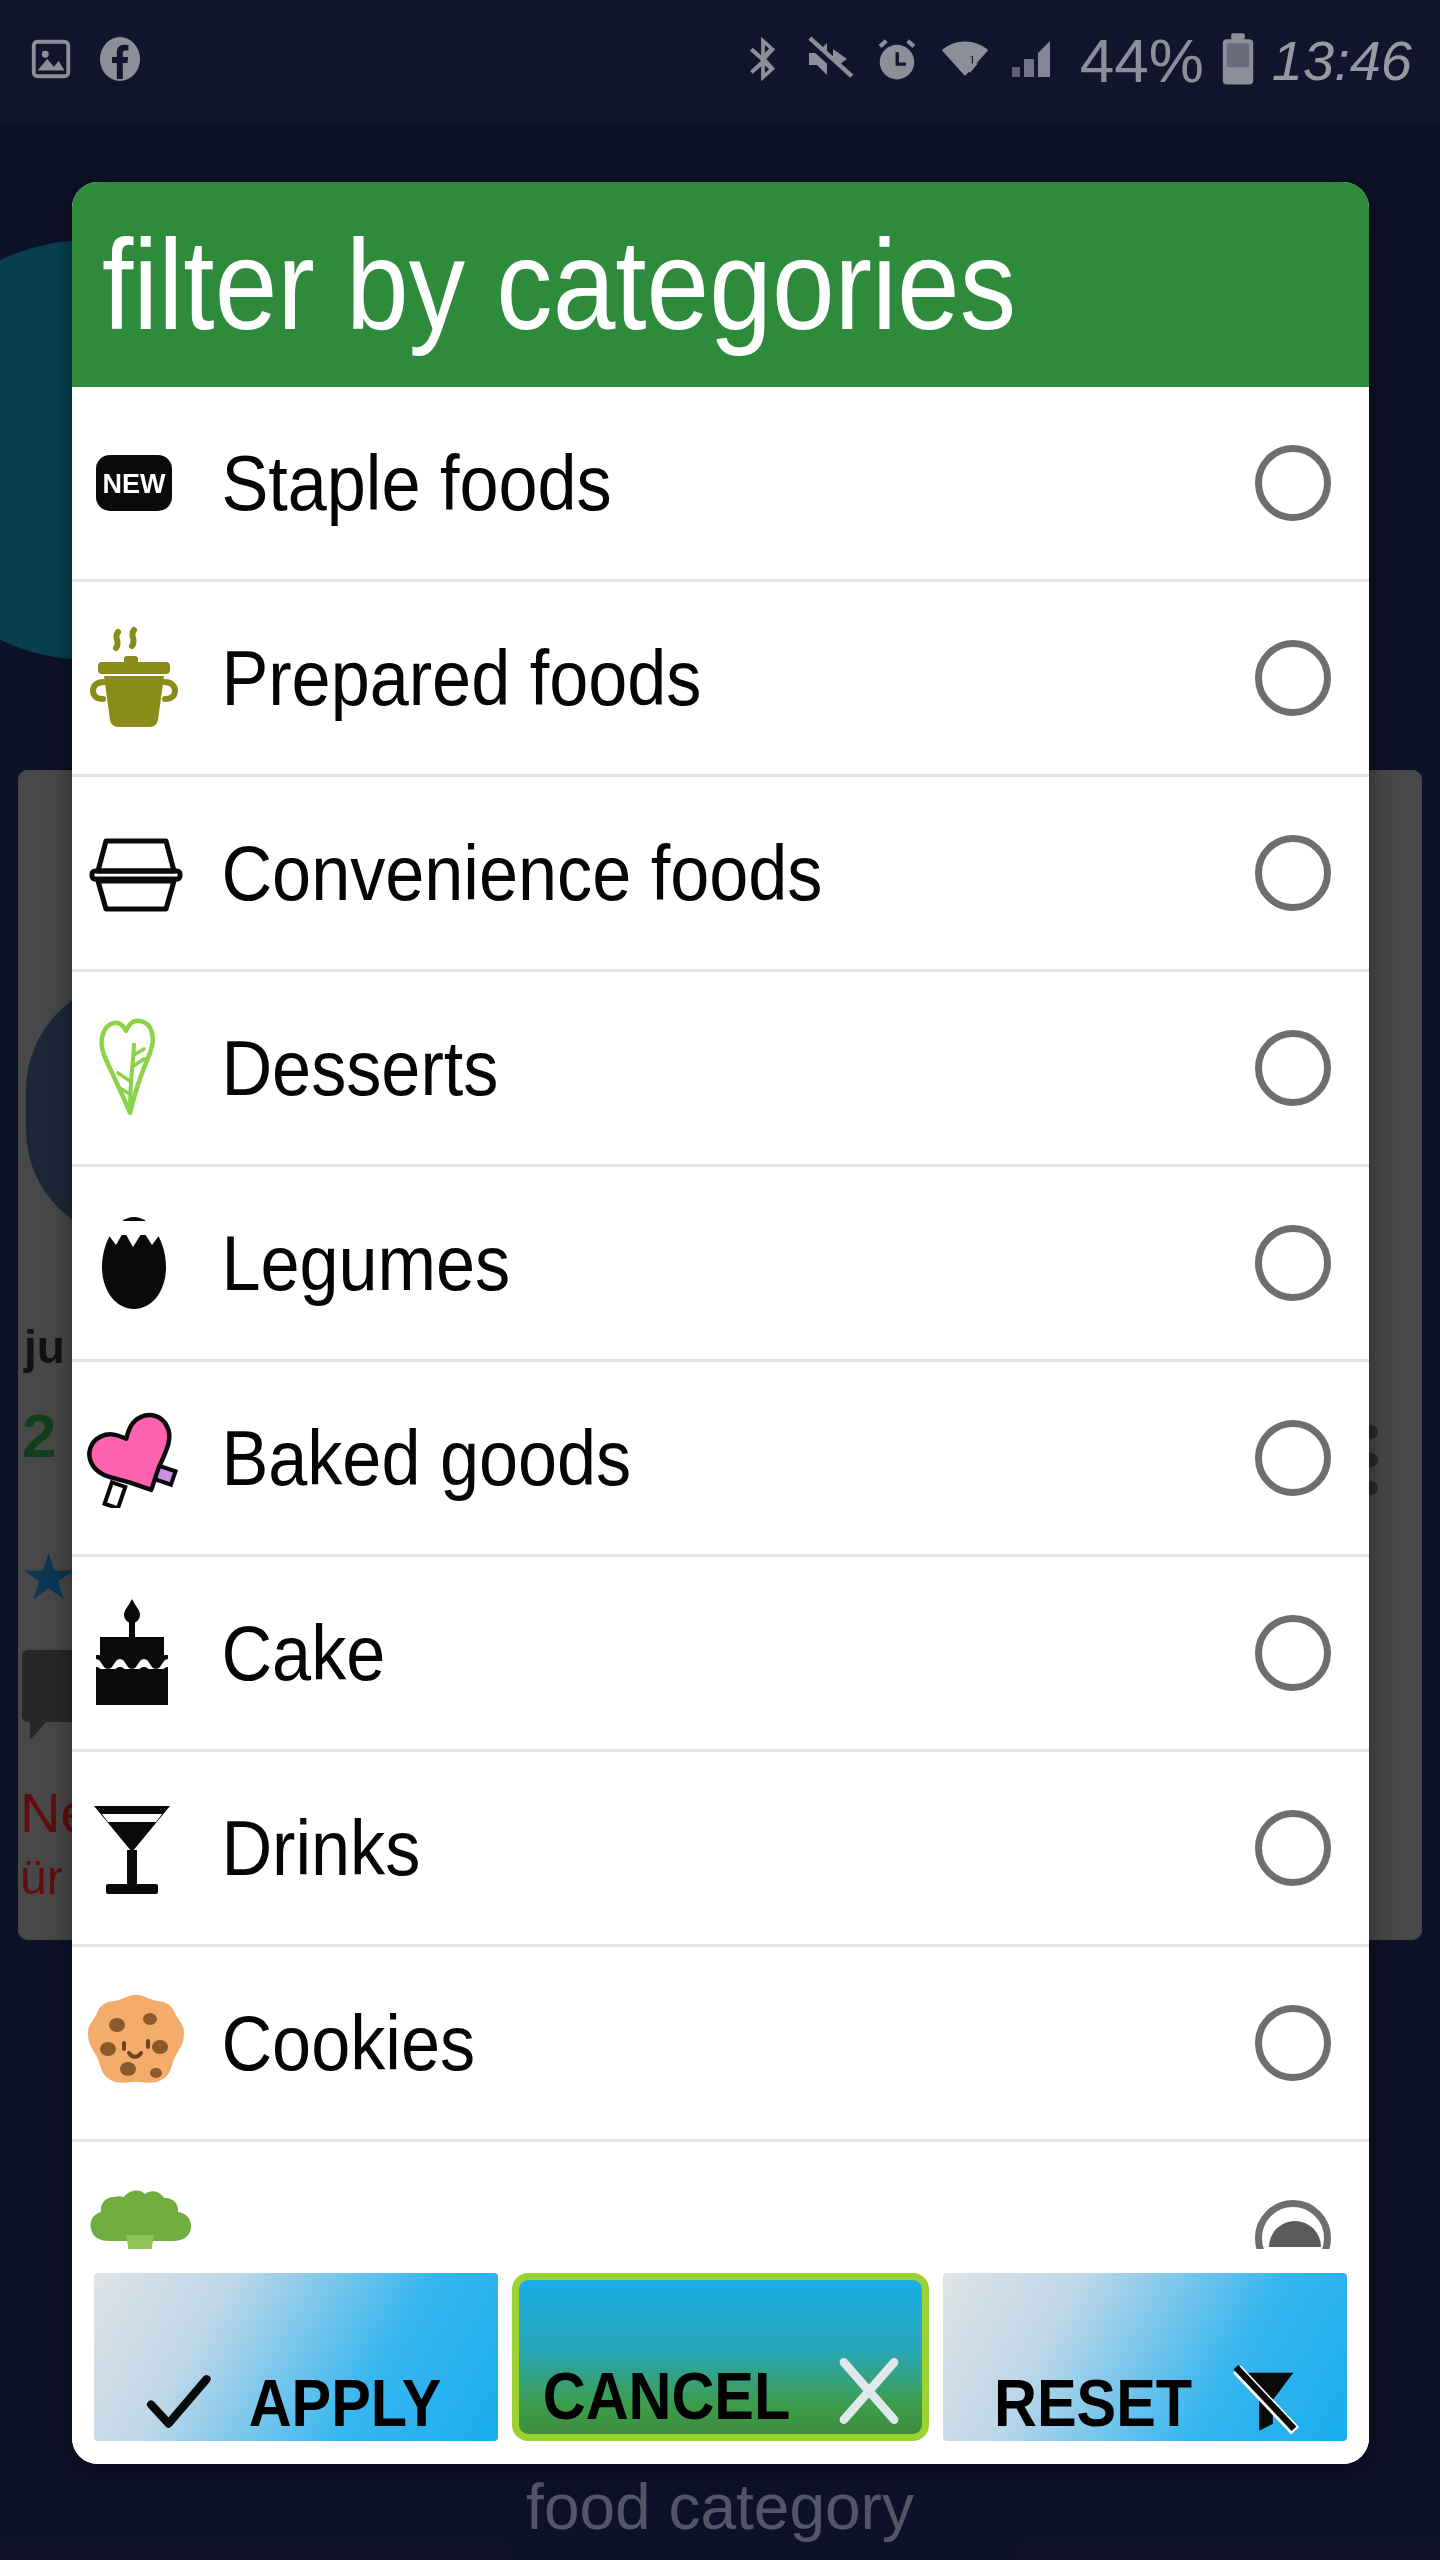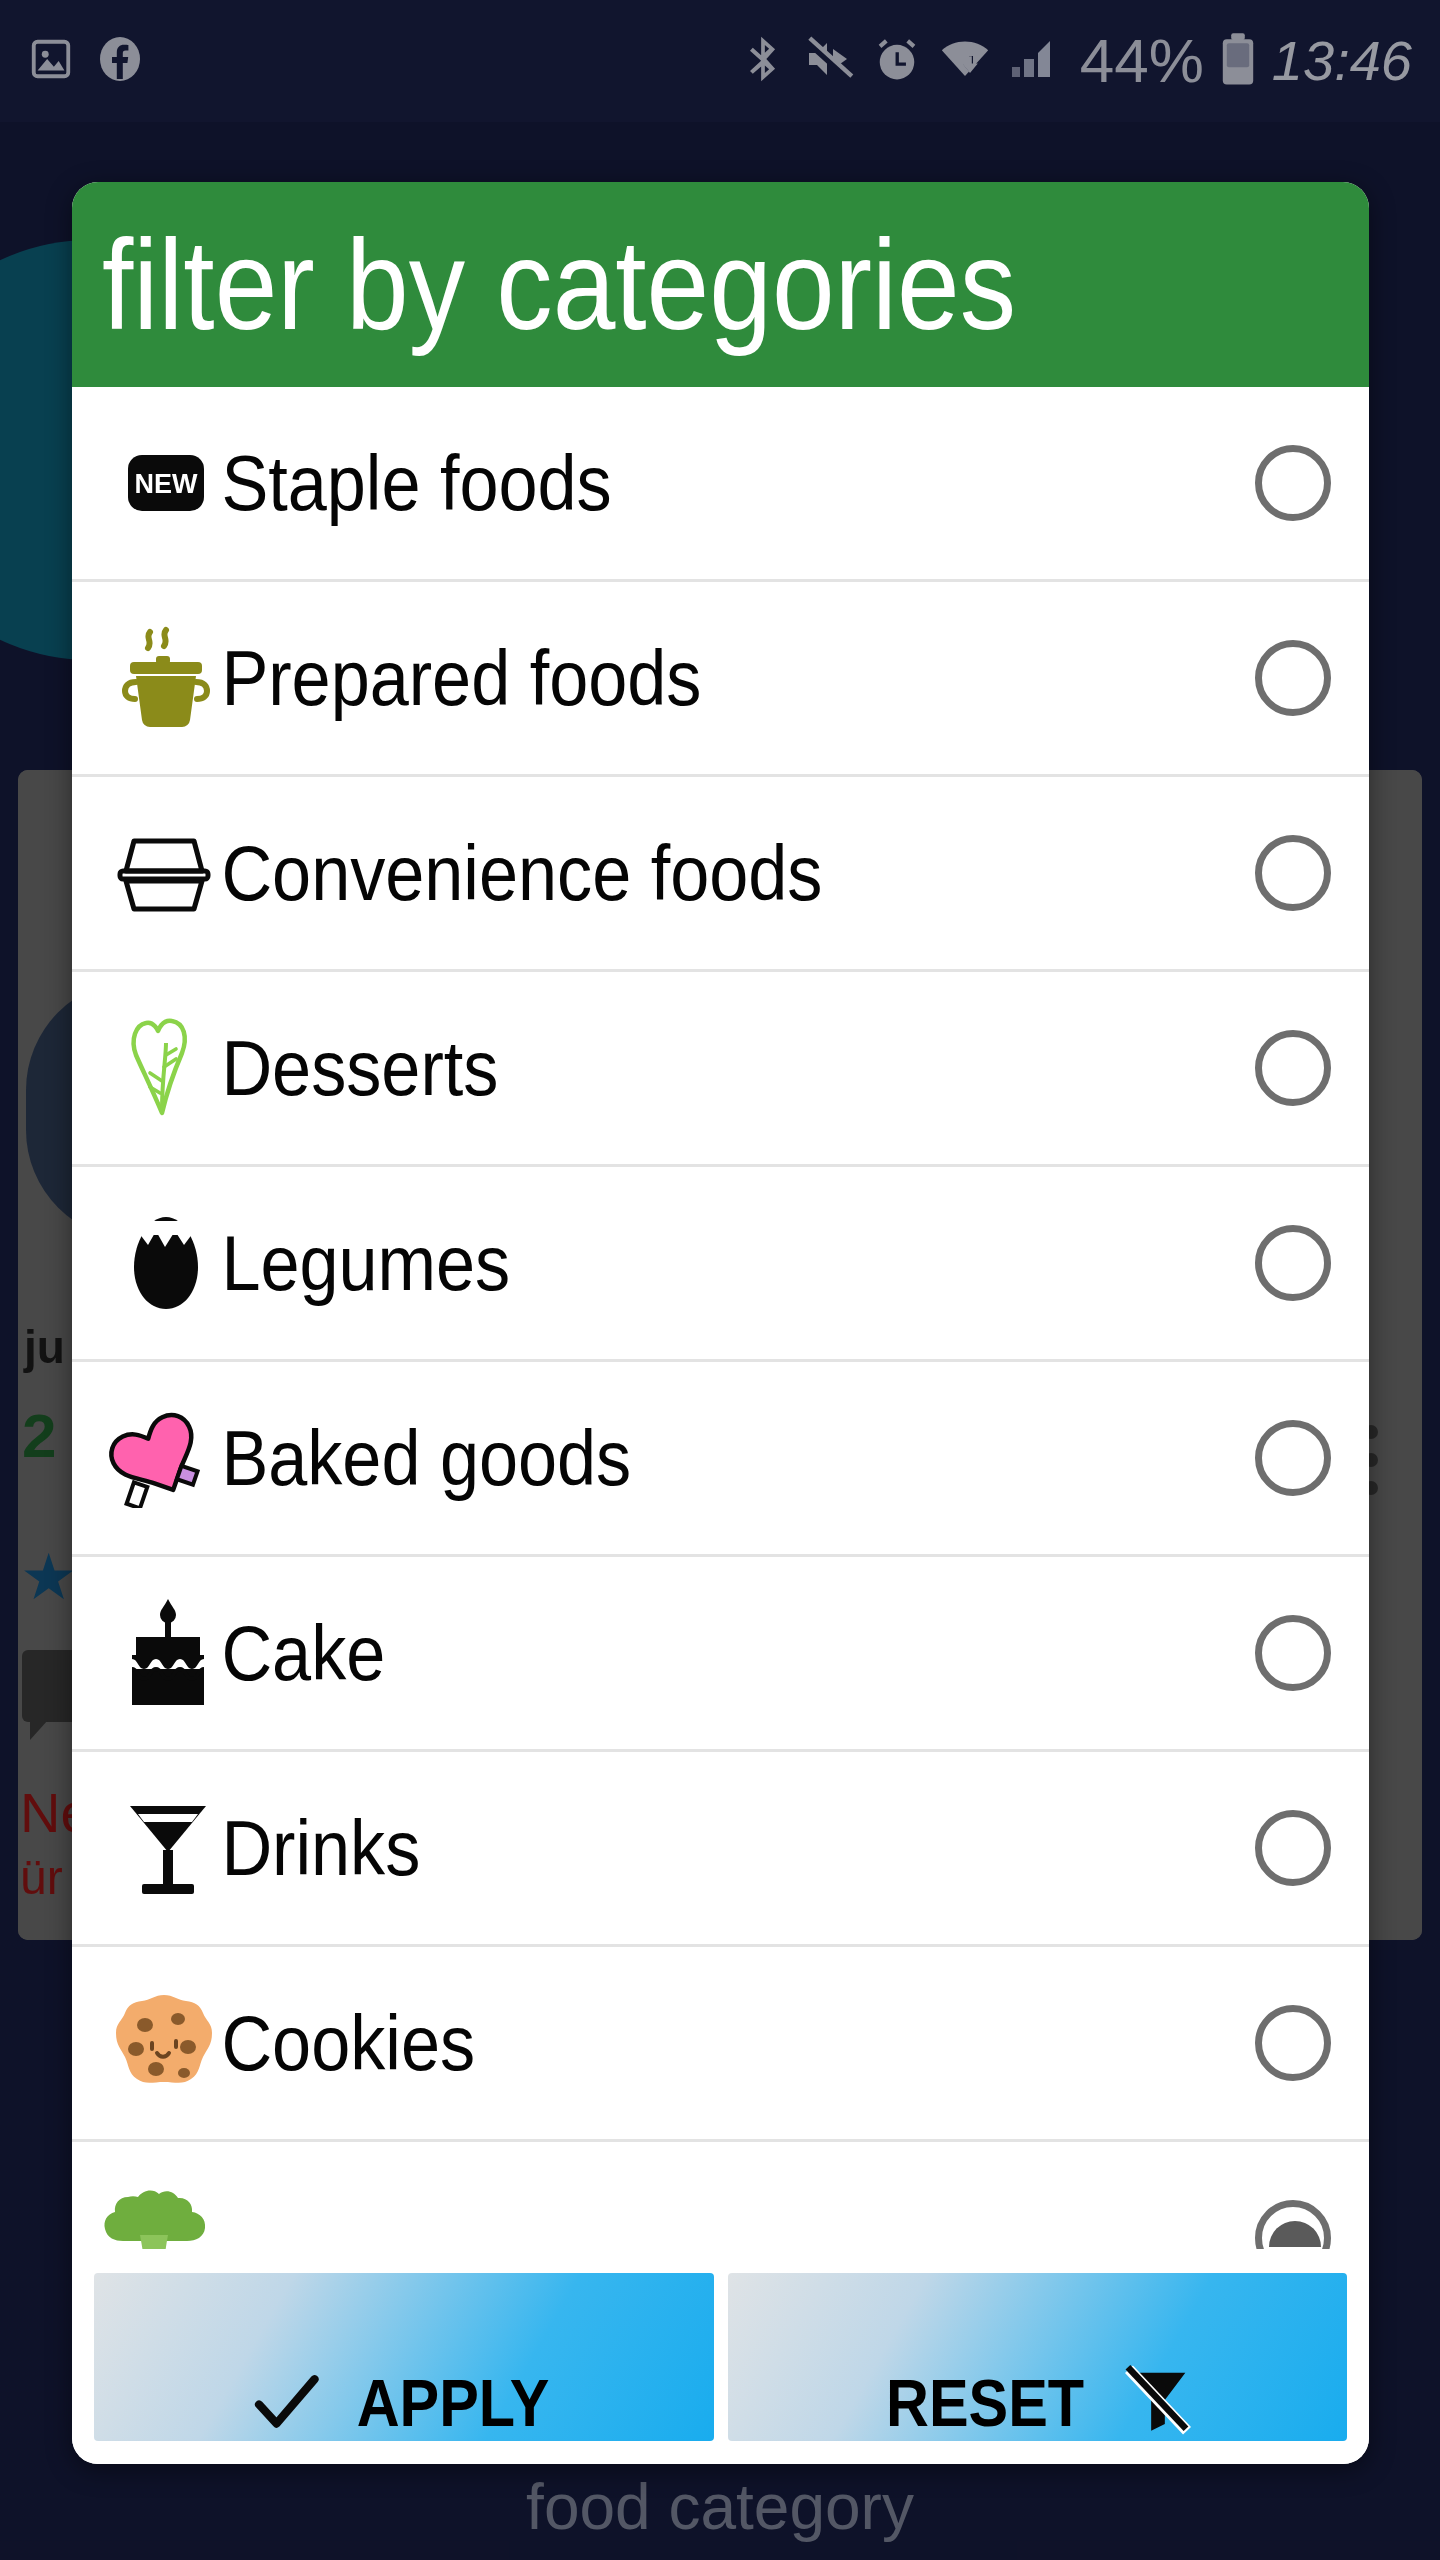--- a/index.html
+++ b/index.html
@@ -185,21 +185,21 @@
     box-sizing: border-box;
     padding: 0 38px 0 12px;
     background: #fff;
   }
   .row-icon {
     width: 132px;
     min-width: 132px;
     height: 120px;
     display: flex;
     align-items: center;
-    justify-content: flex-end;
+    justify-content: flex-start;
   }
   .row-icon svg { display: block; }
   .row-label {
     flex: 1 1 auto;
     font-size: 78px;
     color: #050505;
     font-family: "Liberation Sans Narrow", "Liberation Sans", sans-serif;
     transform: scaleX(0.9);
     transform-origin: left center;
     white-space: nowrap;
@@ -505,20 +505,28 @@
 
     <div class="btn">
       <span>
         <svg width="76" height="76" viewBox="0 0 24 24">
           <path d="M3.5 12.5l5.5 6L21 4.5" stroke="#0a0a0a" stroke-width="2.6" fill="none" stroke-linecap="round" stroke-linejoin="round"></path>
         </svg>
       </span>
       <span class="btn-label">APPLY</span>
     </div>
 
+    <div class="btn btn-focus">
+      <span class="btn-label">CANCEL</span>
+      <span>
+        <svg width="86" height="86" viewBox="0 0 24 24">
+          <path d="M5 4l14 16M19 4L5 20" stroke="#dfe8ea" stroke-width="2.4" fill="none" stroke-linecap="round"></path>
+        </svg>
+      </span>
+    </div>
 
     <div class="btn">
       <span class="btn-label">RESET</span>
       <span>
         <svg width="82" height="82" viewBox="0 0 24 24">
           <path d="M4 4h16l-6 8v7l-4 2v-9z" fill="#0a0a0a"></path>
           <path d="M3.5 3l17 18" stroke="#ffffff" stroke-width="3.2" fill="none"></path>
           <path d="M3.2 2.4l17 18" stroke="#0a0a0a" stroke-width="1.9" fill="none"></path>
         </svg>
       </span>

